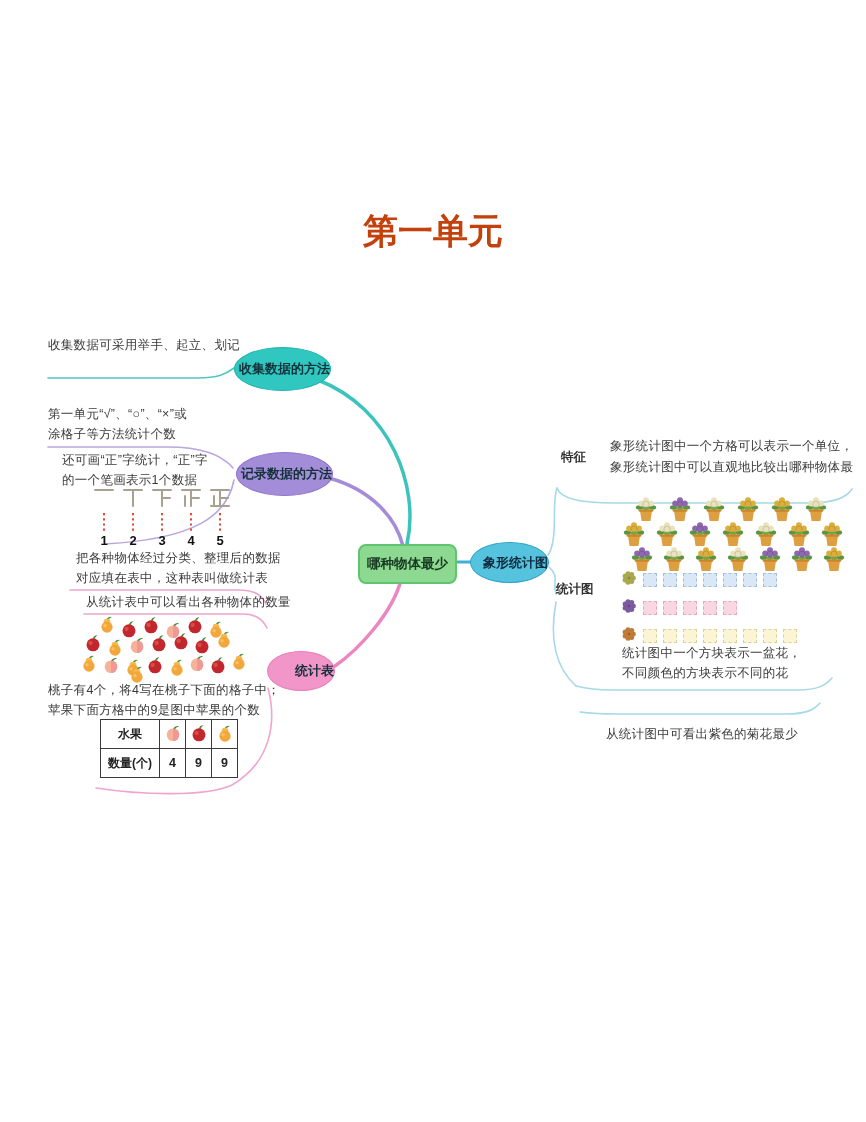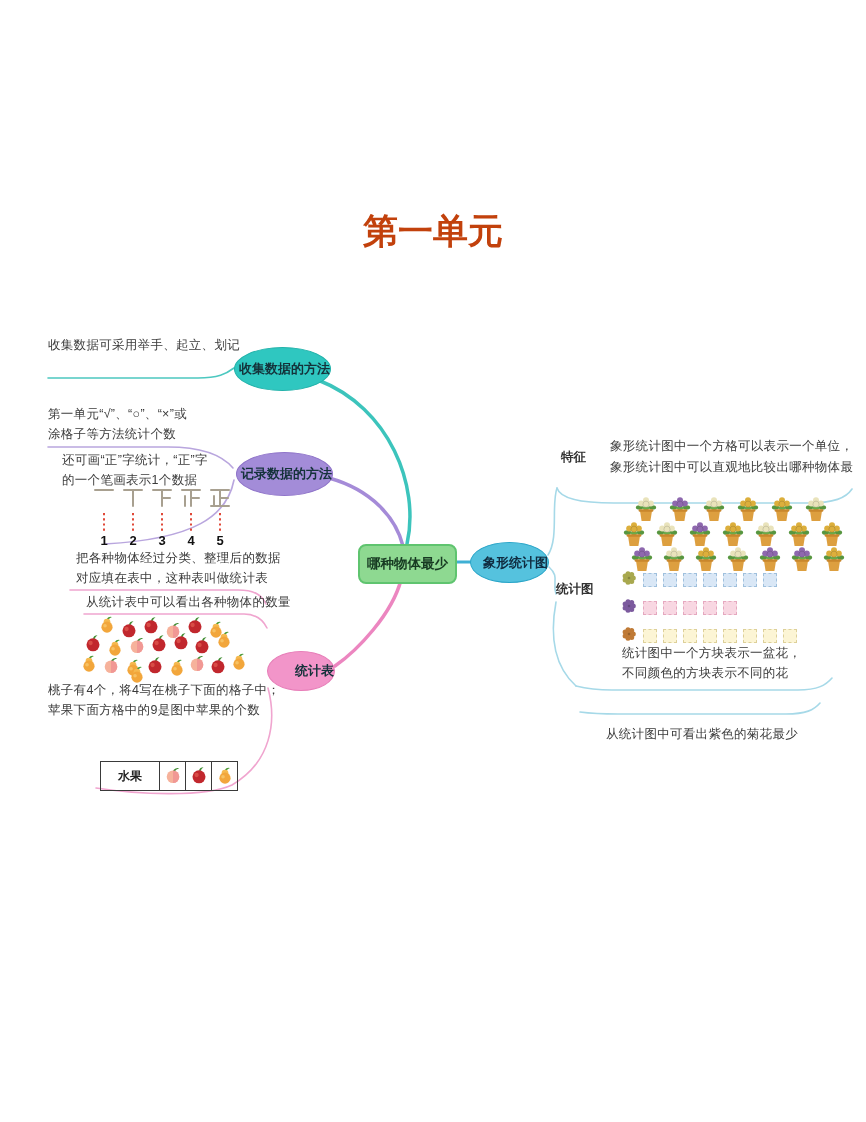--- a/index.html
+++ b/index.html
@@ -23,21 +23,21 @@
   .pos-record-note1{left:48px;top:404px;width:214px;}
   .pos-record-note2{left:62px;top:450px;width:204px;}
   .tally-row{position:absolute;left:92px;top:486px;display:flex;gap:5px;}
   .tally-item{display:flex;flex-direction:column;align-items:center;width:24px;}
   .tally-num{font-size:13px;font-weight:bold;color:#111;margin-top:1px;}
   .pos-table-note1{left:76px;top:548px;width:234px;}
   .pos-table-note2{left:86px;top:592px;width:226px;}
   .fruit-scatter{position:absolute;left:80px;top:615px;width:178px;height:66px;}
   .fruit-scatter .fr{position:absolute;width:18px;height:18px;}
   .pos-table-note3{left:48px;top:680px;width:256px;}
-  table.stats{position:absolute;left:100px;top:761px;border-collapse:collapse;}
+  table.stats{position:absolute;left:100px;top:719px;border-collapse:collapse;}
   table.stats td{border:1.6px solid #3a3a3a;text-align:center;vertical-align:middle;
         font-weight:bold;color:#222;height:28px;padding:0;}
   td.c-lab{width:58px;font-size:12px;}
   td.c-sm{width:25px;font-size:12.5px;}
   .label-sub{position:absolute;font-size:12.5px;font-weight:bold;color:#333;}
   .pos-feature-label{left:561px;top:449px;}
   .pos-chart-label{left:556px;top:581px;}
   .pos-feature-note{left:610px;top:436px;width:252px;}
   .pots{position:absolute;left:622px;top:495px;width:240px;height:78px;}
   .pots .pot{position:absolute;width:24px;height:27px;}
@@ -302,20 +302,26 @@
               <path d="M10 5 Q11 1.5 15 1.5 Q12.5 3 11.5 6" fill="#3d8b2f"></path>
               <circle cx="10" cy="12" r="7.2" fill="#c1272d"></circle>
               <circle cx="7.3" cy="10" r="2.4" fill="#e0594f" opacity="0.75"></circle>
             </svg></td>
       <td class="c-sm"><svg width="18" height="18" viewBox="0 0 20 20">
               <path d="M10 4 Q12 1 15.5 2.2 Q12.5 3.2 11.5 5.5" fill="#4a9a36"></path>
               <circle cx="10" cy="8" r="3.8" fill="#f5b94f"></circle>
               <circle cx="10" cy="13.5" r="6.2" fill="#f2a63b"></circle>
               <circle cx="7.8" cy="12" r="2" fill="#f8c96e" opacity="0.8"></circle>
             </svg></td>
+    </tr>
+    <tr>
+      <td class="c-lab">数量(个)</td>
+      <td class="c-sm">4</td>
+      <td class="c-sm">9</td>
+      <td class="c-sm">9</td>
     </tr>
   </tbody>
     </table>
 
   <div class="node node-table">
     <span>统计表</span>
   </div>
 
   <div class="center-node">
     <span>哪种物体最少</span>

